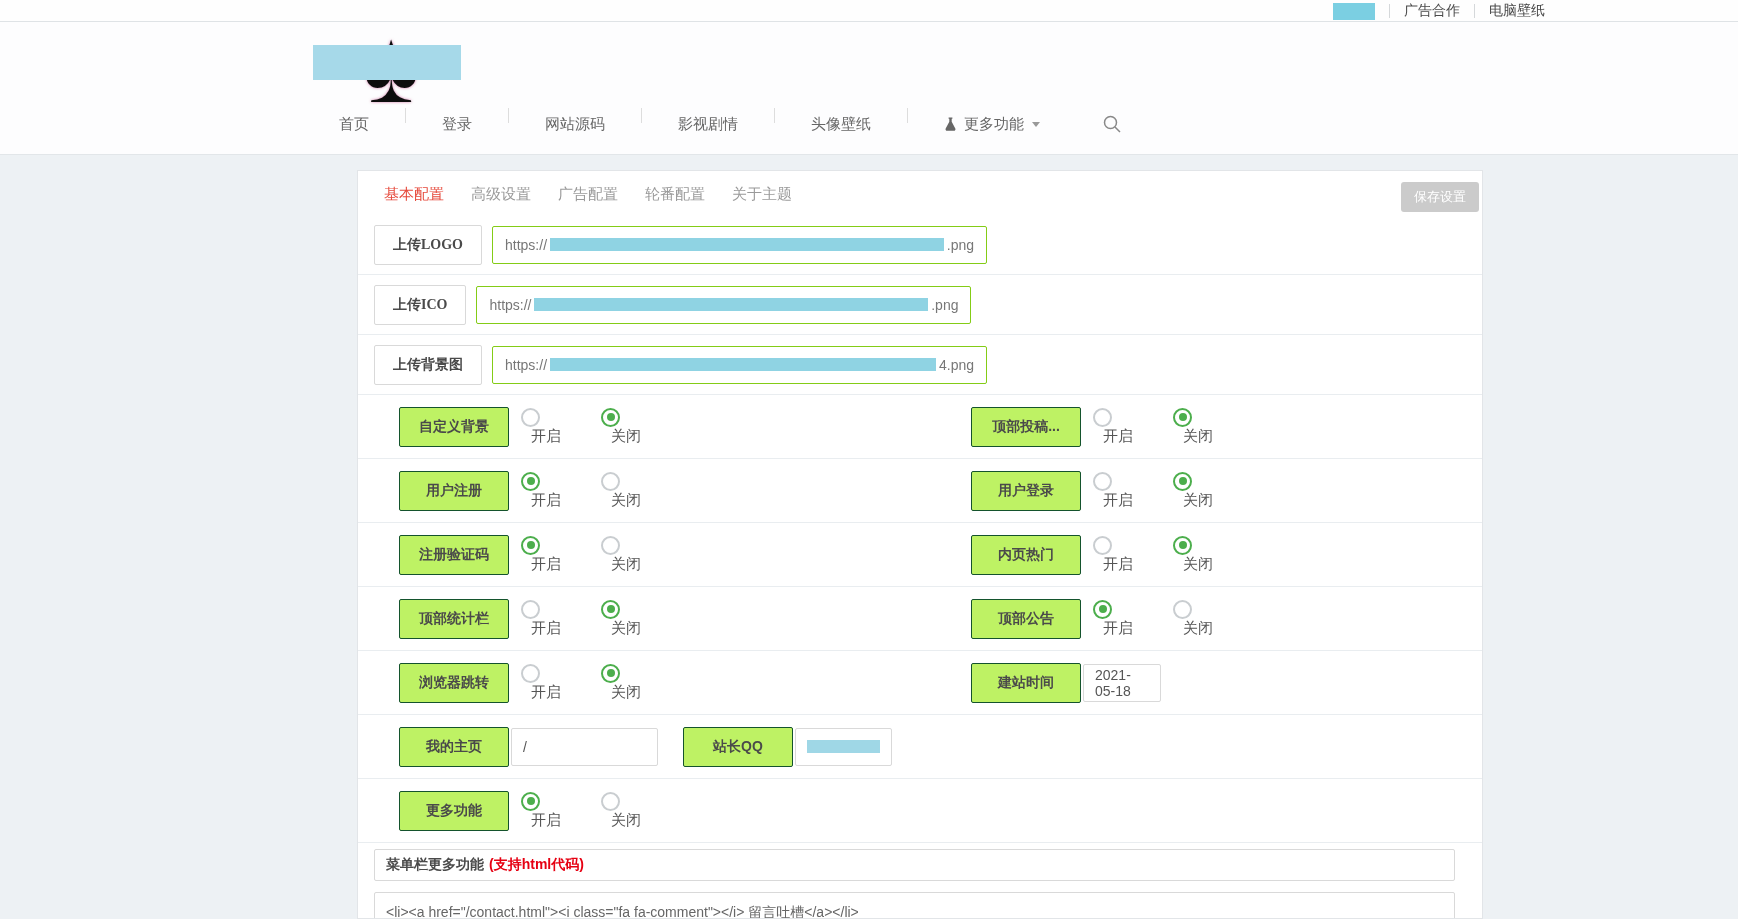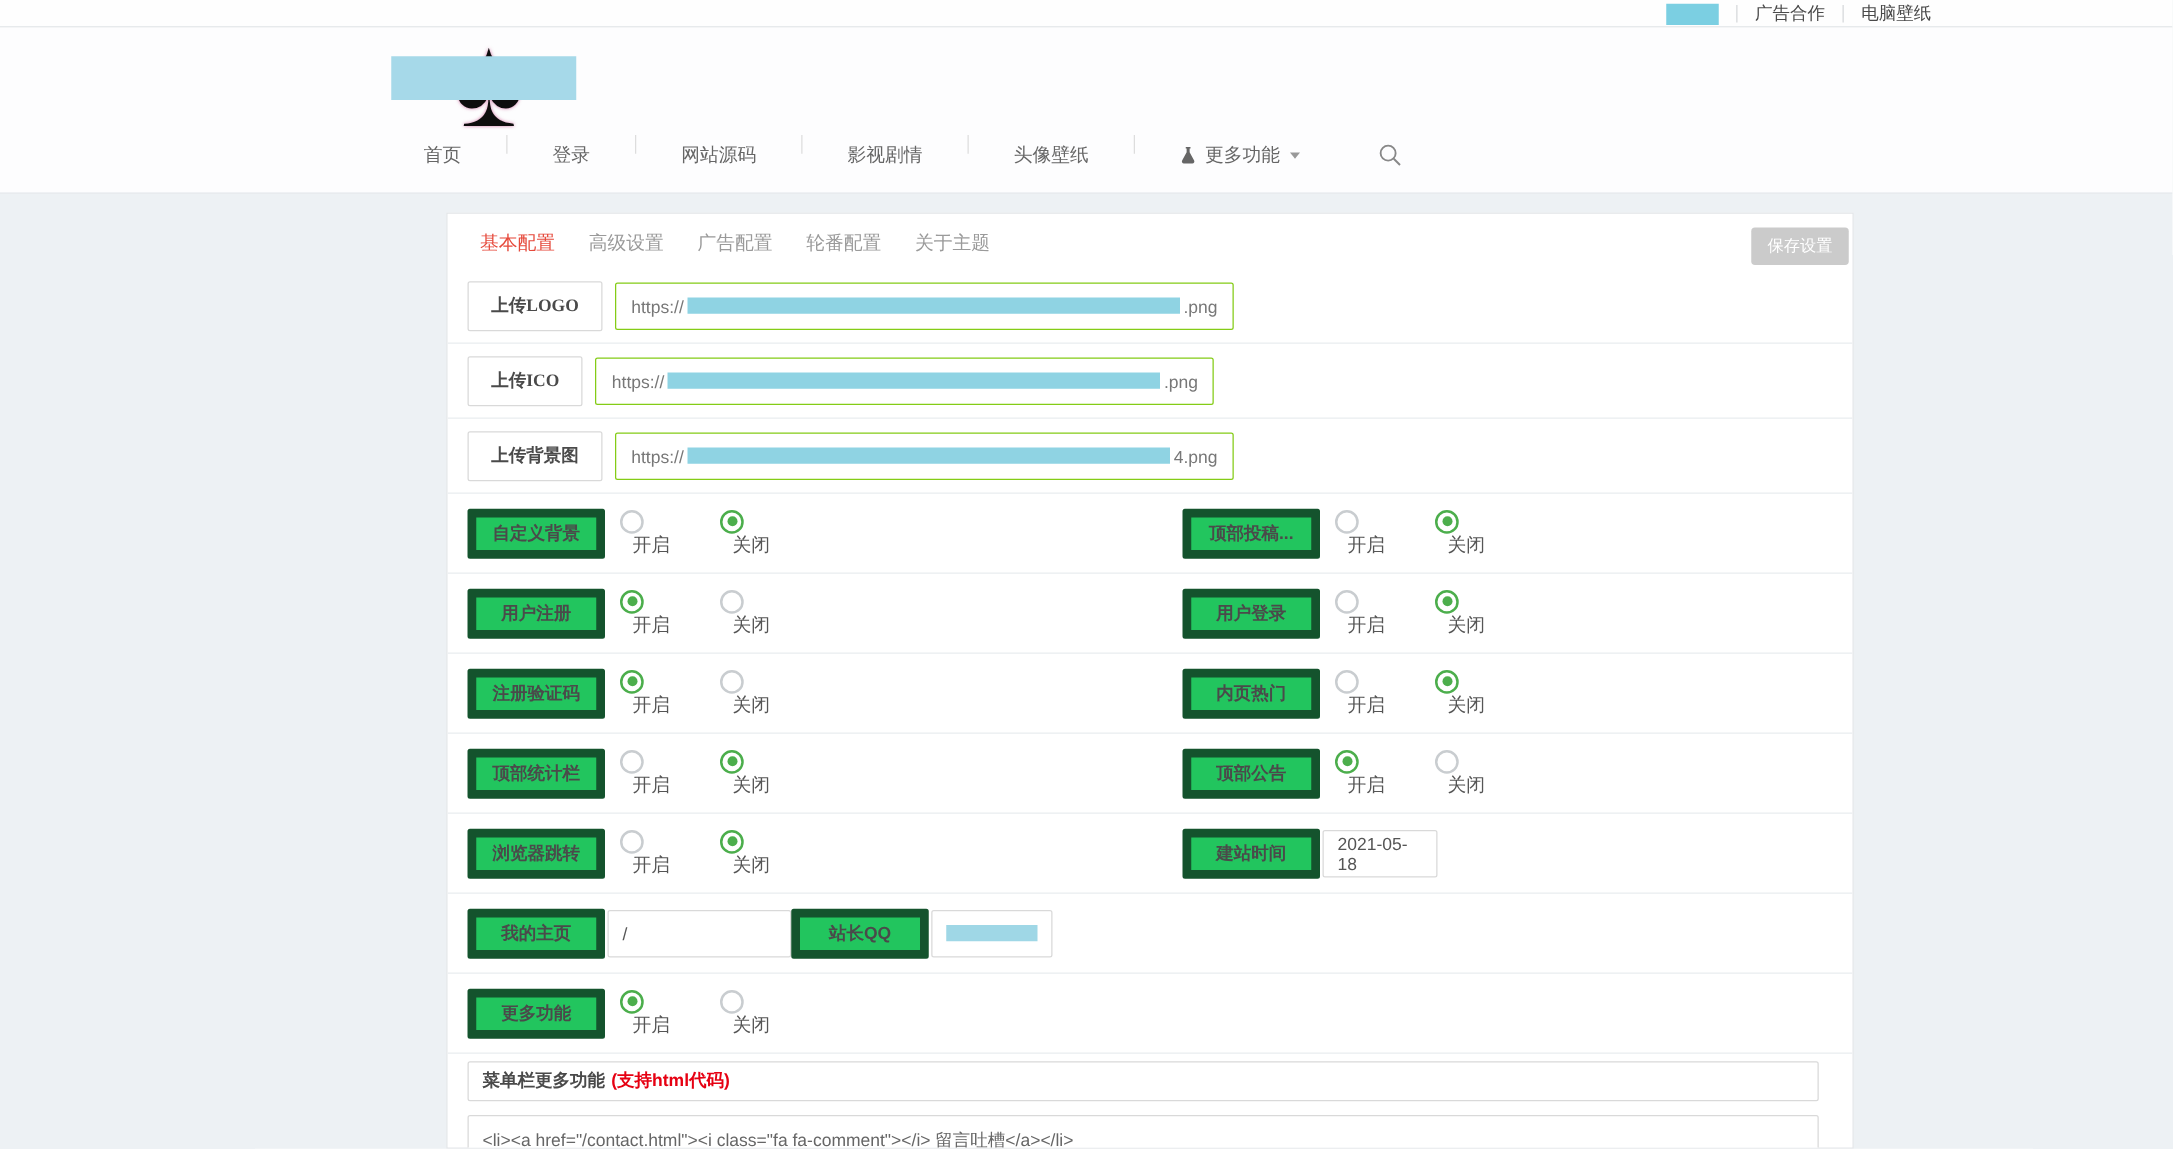--- a/index.html
+++ b/index.html
@@ -36,38 +36,38 @@
   .tabs{position:absolute;left:26px;top:14px;display:flex;}
   .tab{font-size:15px;color:#9a9a9a;margin-right:27px;cursor:pointer;white-space:nowrap;}
   .tab.active{color:var(--accent-red);}
   .save-btn{position:absolute;right:3px;top:11px;background:#cbcbcb;color:#fff;border:none;
     font-size:13px;padding:6px 13px;border-radius:3px;cursor:pointer;font-family:inherit;}
   .row{border-bottom:1px solid #e9edf0;display:flex;align-items:center;padding-left:16px;}
   .row.upload{height:60px;}
   .row.toggle{height:64px;}
   .label-btn{border:1px solid #d9d9d9;background:#fff;border-radius:2px;height:40px;padding:0 18px;
     display:flex;align-items:center;font-size:14px;font-weight:bold;color:#4a4a4a;white-space:nowrap;cursor:pointer;font-family:Liberation Serif, serif;}
-  .label-box{border:7px solid #14532d;background:#22c55e;border-radius:2px;width:110px;height:40px;
-    display:flex;align-items:center;justify-content:center;font-size:14px;font-weight:bold;color:#4a4a4a;white-space:nowrap;flex:none;}
+  .label-box{border:1px solid #14532d;background:#bef264;border-radius:2px;width:110px;height:40px;
+    display:flex;align-items:center;justify-content:center;font-size:14px;font-weight:bold;color:#4a4a4a;white-space:nowrap;flex:none;margin-left:25px;}
   .url-input{margin-left:10px;width:495px;height:38px;border:1px solid #84cc16;border-radius:2px;
     display:flex;align-items:center;padding:0 12px;font-size:14px;color:#777;cursor:text;background:#fff;}
   .url-censor{flex:1;height:13px;background:var(--censor);margin:0 3px;}
   .half{display:flex;align-items:center;}
   .half.l{width:572px;flex:none;}
   .opt{display:flex;align-items:flex-start;margin-left:12px;cursor:pointer;flex-direction:column;}
   .radio{width:19px;height:19px;border-radius:50%;border:2px solid #c9cdd0;background:#fff;
     display:flex;align-items:center;justify-content:center;flex:none;}
   .radio .dot{width:8px;height:8px;border-radius:50%;background:transparent;}
   .radio.checked{border-color:var(--green);}
   .radio.checked .dot{background:var(--green);}
   .opt-text{font-size:15px;color:#555;margin-left:10px;margin-right:28px;white-space:nowrap;}
   .text-input{margin-left:2px;height:38px;border:1px solid #d9d9d9;border-radius:2px;background:#fff;
     display:flex;align-items:center;padding:0 11px;font-size:14px;color:#555;cursor:text;}
   .text-input.w-qq{width:97px;}
-  .text-input.w-date{width:92px;}
+  .text-input.w-date{width:78px;}
   .text-input.w-home{width:147px;}
   .qq-censor{width:80px;height:13px;background:#9fd7e6;}
   .bottom-sec{padding:6px 27px 0 16px;}
   .menu-head{border:1px solid #d9d9d9;border-radius:2px;height:32px;display:flex;align-items:center;
     padding:0 11px;background:#fff;text-align:right;}
   .menu-head .t{font-size:14px;font-weight:bold;color:#4a4a4a;}
   .menu-head .hint{font-size:14px;font-weight:bold;color:#e60012;margin-left:5px;}
   .code-box{margin-top:11px;border:1px solid #d9d9d9;border-radius:2px;min-height:52px;
     padding:9px 11px;font-size:14px;color:#666;background:#fff;cursor:text;line-height:1.5;}
   svg{display:block;}

